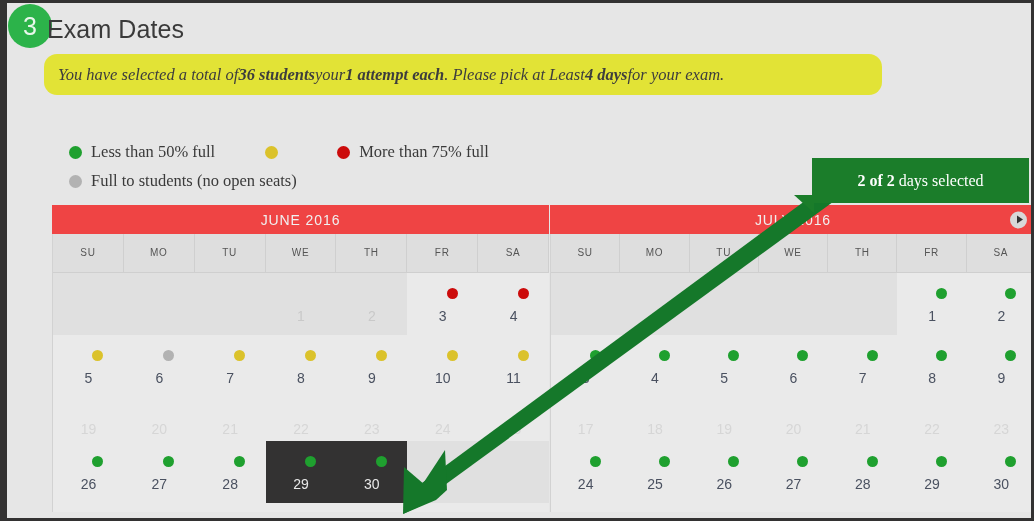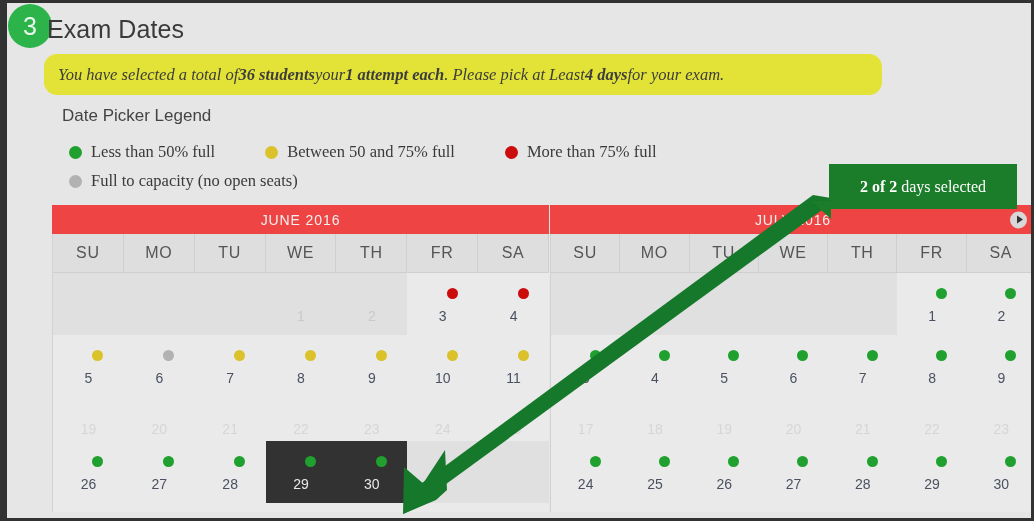--- a/index.html
+++ b/index.html
@@ -155,21 +155,21 @@
   .dow-row {
     display: flex;
     background: #dedede;
     height: 38px;
     border-bottom: 1px solid #cfcfcf;
   }
   .dow {
     flex: 1 1 0;
     text-align: center;
     line-height: 38px;
-    font-size: 16px;
+    font-size: 10px;
     color: #555;
     letter-spacing: 0.7px;
     border-right: 1px solid #cfcfcf;
     box-sizing: border-box;
   }
   .week {
     display: flex;
     height: 62px;
   }
   .cell {
@@ -202,30 +202,29 @@
 
   .week.fade-row { height: 44px; }
   .week.fade-row .num { bottom: 4px; }
 
   
   .cell.trail { background: #e0e0e0; }
 
   
   .callout {
     position: absolute;
-    left: 822px;
+    left: 805px;
     top: 155px;
-    width: 188px;
+    width: 217px;
     height: 45px;
     background: #1b7d2a;
     display: flex;
     align-items: center;
     justify-content: center;
     z-index: 20;
-    margin-top: 6px;
   }
   .callout-text {
     color: #ffffff;
     font-family: "Liberation Serif", serif;
     font-size: 16px;
   }
   .callout-tail {
     position: absolute;
     left: -18px;
     bottom: -10px;
@@ -254,41 +253,39 @@
   <div class="notice">
     <span>You have selected a total of </span>
       <b>36 students</b>
       <span> your </span>
       <b>1 attempt each</b>
       <span>. Please pick at Least </span>
       <b>4 days</b>
       <span> for your exam.</span>
   </div>
 
-  <div class="legend-title">Date Picker Legend</div>
 
   <div class="legend-row r1">
     <span class="legend-item">
       <span class="dot green"></span>
       <span>Less than 50% full</span>
     </span>
     <span class="legend-item">
       <span class="dot yellow"></span>
-      <span>Between 50 and 75% full</span>
     </span>
     <span class="legend-item">
       <span class="dot red"></span>
       <span>More than 75% full</span>
     </span>
   </div>
 
   <div class="legend-row r2">
     <span class="legend-item">
       <span class="dot grey"></span>
-      <span>Full to capacity (no open seats)</span>
+      <span>Full to students (no open seats)</span>
     </span>
   </div>
 
   <div id="calendars-host">
       <div class="cal june">
         <div class="cal-head">
           <div class="cal-head-label">JUNE 2016</div>
         </div>
         <div class="cal-body">
           <div class="dow-row">

